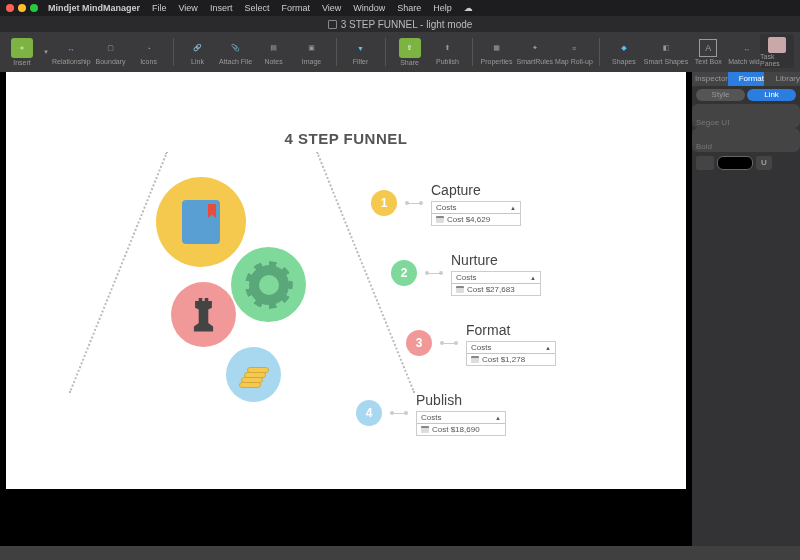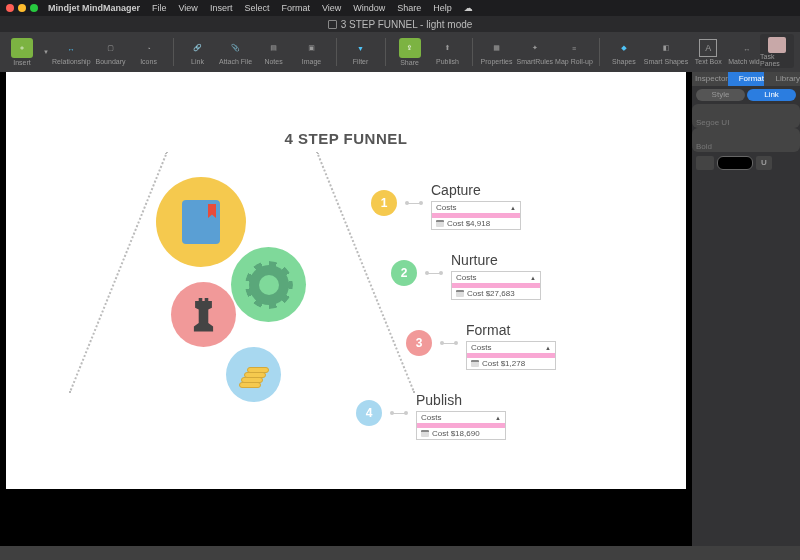--- a/index.html
+++ b/index.html
@@ -67,21 +67,21 @@
   .g-coin span:nth-child(4){bottom:15px;left:8px}
   
   .step{position:absolute;display:flex;align-items:flex-start;gap:10px}
   .step .num{width:26px;height:26px;border-radius:50%;display:flex;align-items:center;justify-content:center;font-weight:700;color:#fff;font-size:12px;flex-shrink:0;margin-top:8px}
   .step .conn{width:14px;height:1px;background:#ccc;position:relative;margin-top:21px}
   .step .conn::before,.step .conn::after{content:"";position:absolute;width:4px;height:4px;border-radius:50%;background:#ccc;top:-2px}
   .step .conn::before{left:-2px}.step .conn::after{right:-2px}
   .step .body{min-width:90px}
   .step .lbl{font-size:14px;color:#444;margin-bottom:3px}
   .step .costbox{border:1px solid #ccc;font-size:8px;min-width:70px}
-  .step .costhdr{padding:1px 4px;border-bottom:5px solid #f9a8d4;display:flex;align-items:center;justify-content:space-between;color:#555}
+  .step .costhdr{padding:1px 4px;border-bottom:1px solid #f9a8d4;display:flex;align-items:center;justify-content:space-between;color:#555}
   .step .costhdr .tri{font-size:6px}
   .step .costrow{padding:1px 4px;display:flex;align-items:center;gap:3px;color:#555}
   .step .costrow .calc{width:8px;height:7px;background:linear-gradient(#888 0 2px,#ddd 2px);border-radius:1px}
   .s1{top:110px;left:365px}.s1 .num{background:#f5c94e}
   .s2{top:180px;left:385px}.s2 .num{background:#7fd99a}
   .s3{top:250px;left:400px}.s3 .num{background:#f19999}
   .s4{top:320px;left:350px}.s4 .num{background:#a8d8f0}
   
   .rpanel{width:108px;background:var(--bg-panel);font-size:8px;color:var(--text-dim);display:flex;flex-direction:column}
   .rtabs{display:flex;height:14px}
@@ -249,21 +249,21 @@
         <div class="conn"></div>
         <div class="body">
           <div class="lbl">Capture</div>
           <div class="costbox">
             <div class="costhdr">
                 <span>Costs</span>
                 <span class="tri">▲</span>
               </div>
             <div class="costrow">
                 <span class="calc"></span>
-                <span>Cost $4,918</span>
+                <span>Cost $4,629</span>
               </div>
           </div>
         </div>
       </div>
       <div class="step s2">
         <div class="num">2</div>
         <div class="conn"></div>
         <div class="body">
           <div class="lbl">Nurture</div>
           <div class="costbox">

